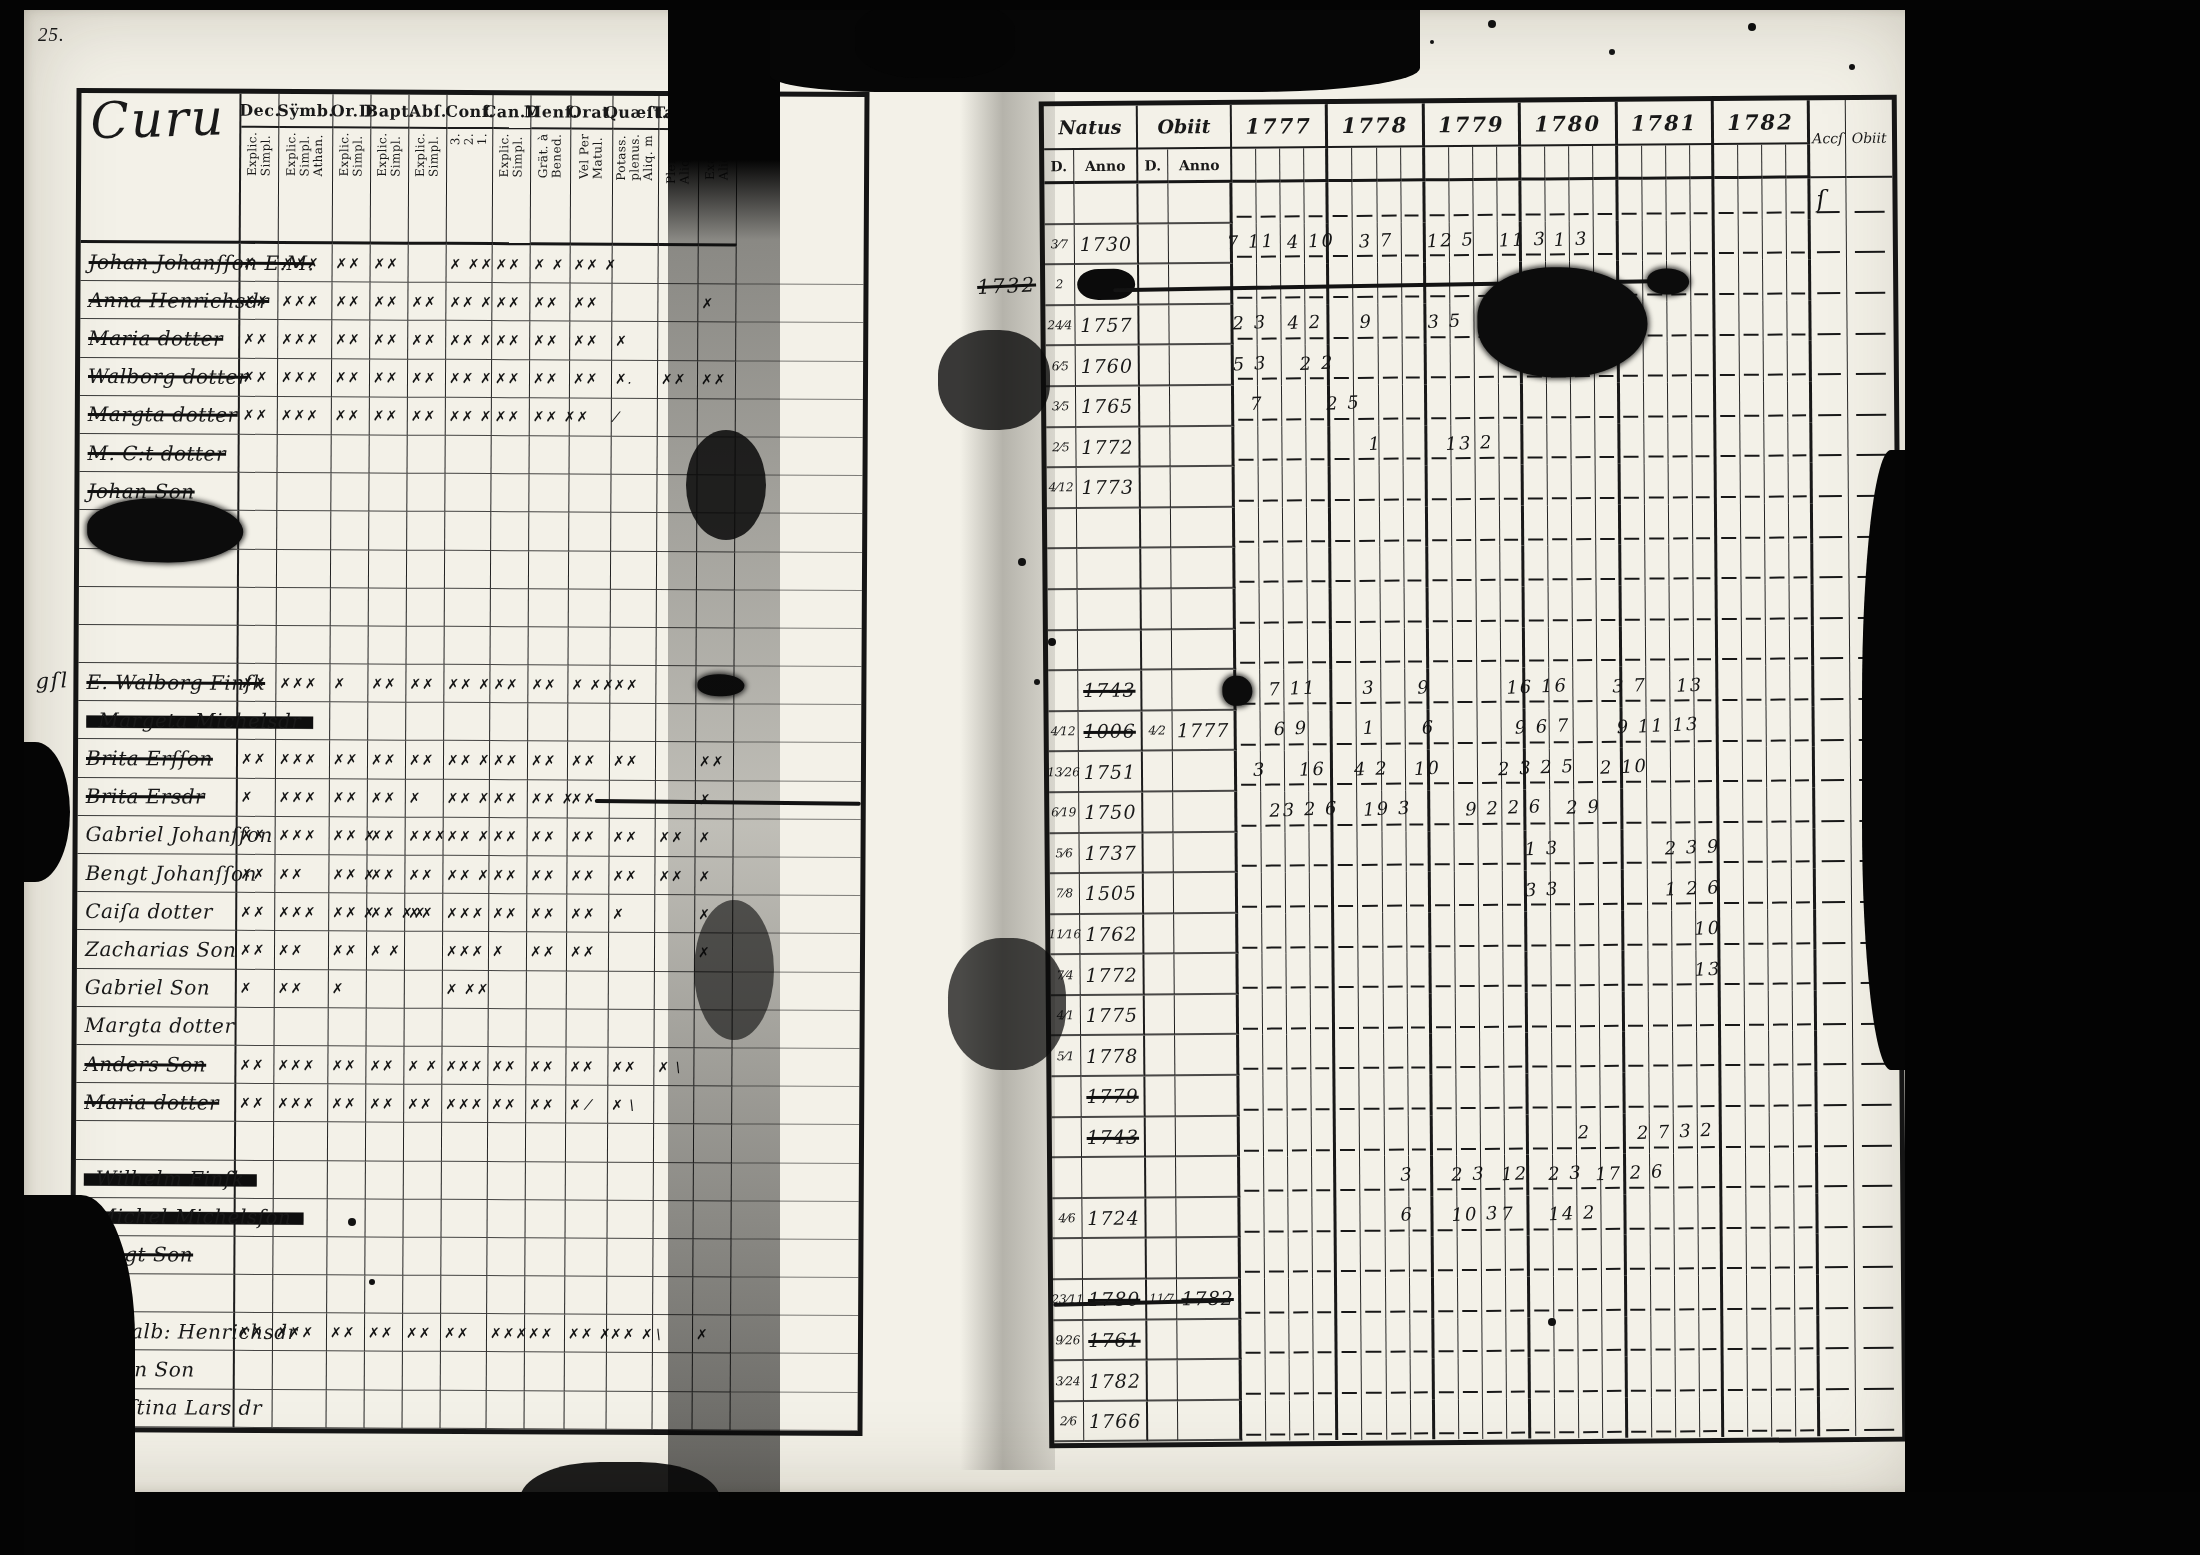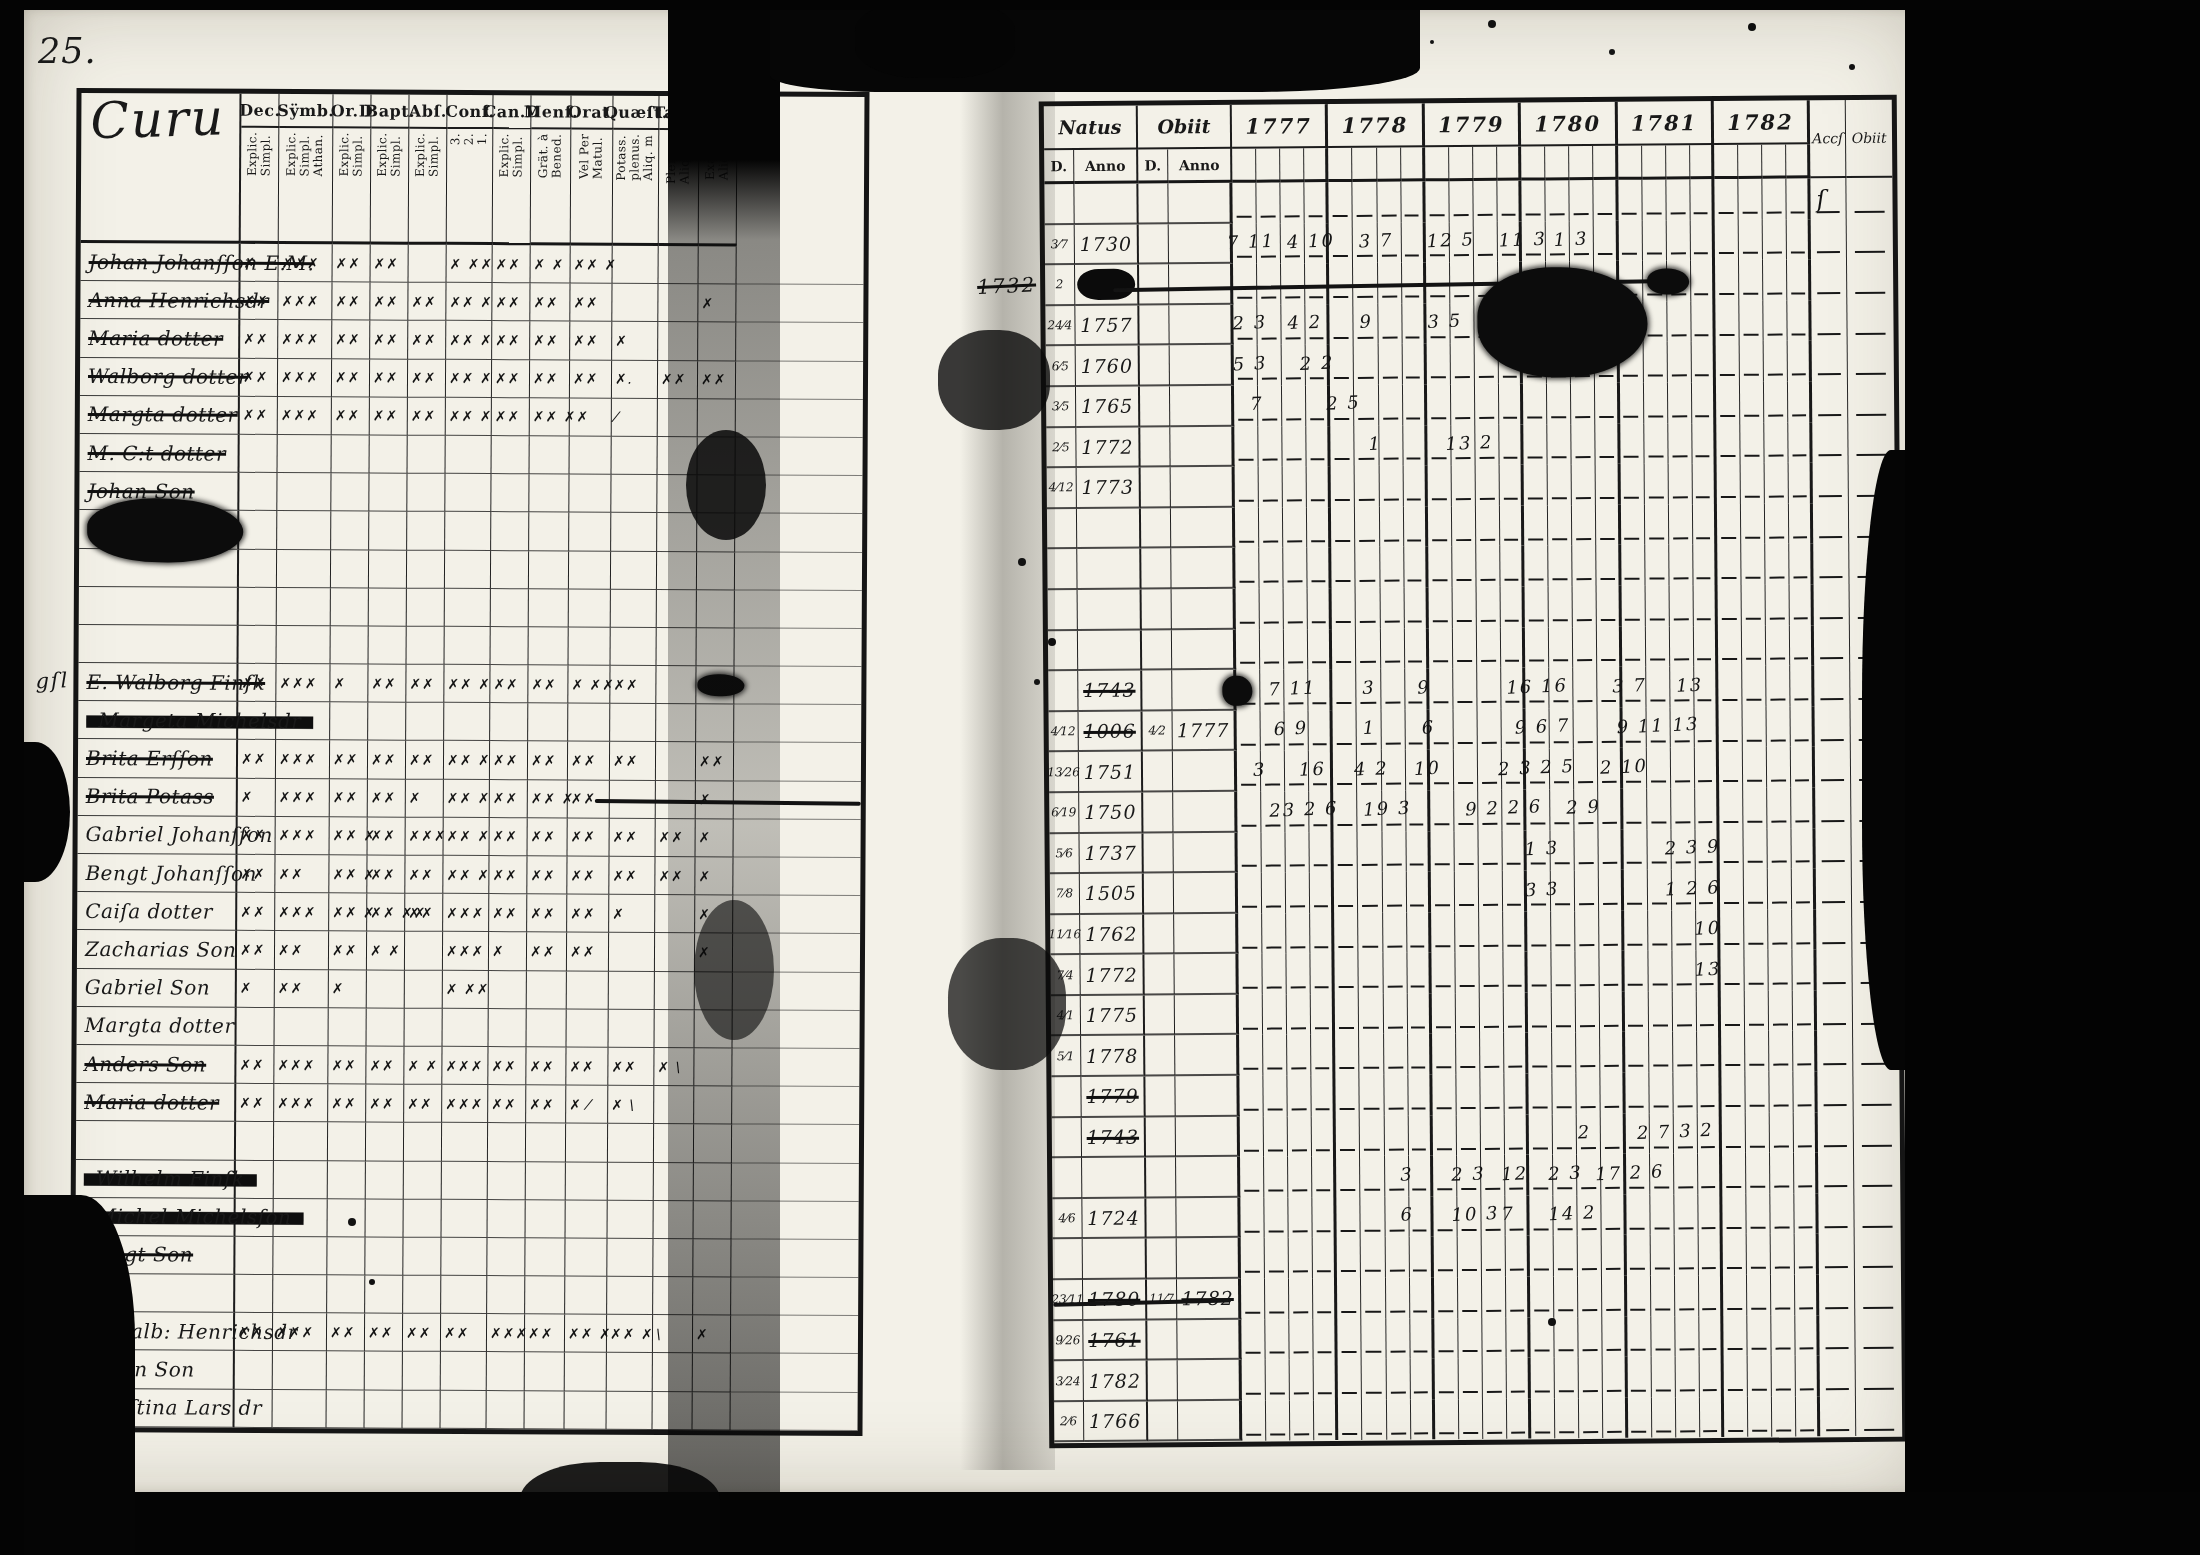--- a/index.html
+++ b/index.html
@@ -5,21 +5,21 @@
   html,body{margin:0;padding:0;background:#000;}
   *{box-sizing:border-box;}
   #scan{position:relative;width:2200px;height:1555px;background:#060606;overflow:hidden;
         font-family:"DejaVu Serif",serif;color:#191919;}
   #paper{position:absolute;left:22px;top:6px;width:1900px;height:1490px;background:#f3f1e8;
          box-shadow:inset 0 0 90px rgba(70,60,35,.25), inset 0 0 14px rgba(40,35,20,.25);}
   #fold{position:absolute;left:960px;top:90px;width:95px;height:1380px;pointer-events:none;
         background:linear-gradient(90deg,rgba(20,18,12,0),rgba(20,18,12,.28) 45%,rgba(20,18,12,.12));}
   .art{position:absolute;pointer-events:none;}
   
-  #corner{position:absolute;left:38px;top:31px;font-size:35px;font-style:italic;letter-spacing:1px;}
+  #corner{position:absolute;left:38px;top:24px;font-size:19px;font-style:italic;letter-spacing:1px;font-family:Liberation Serif, serif;}
   
   #lwrap{position:absolute;left:73px;top:90px;width:793px;height:1344px;transform:rotate(.3deg);}
   #rwrap{position:absolute;left:1044px;top:98px;width:858px;height:1347px;transform:rotate(-.45deg);}
   #ltab,#rtab{position:absolute;inset:0;display:grid;border:5px solid #151515;background:transparent;}
   #ltab{grid-template-columns:160px 38px 54px 38px 38px 38px 46px 38px 40px 42px 46px 40px 38px 1fr;
         grid-template-rows:34px 116px repeat(31,38.2px);}
   #rtab{grid-template-columns:30px 64px 30px 64px repeat(24,24.1px) 36px 1fr;
         grid-template-rows:44px 34px repeat(31,40.6px);}
   .lc,.rc{display:flex;align-items:center;justify-content:center;overflow:visible;}
   
@@ -363,21 +363,21 @@
         <div class="lc lt-mark">✗✗</div>
         <div class="lc lt-mark">✗✗ ✗</div>
         <div class="lc lt-mark">✗✗</div>
         <div class="lc lt-mark">✗✗</div>
         <div class="lc lt-mark">✗✗</div>
         <div class="lc lt-mark">✗✗</div>
         <div class="lc lt-mark"></div>
         <div class="lc lt-mark">✗✗</div>
         <div class="lc lt-trail"></div>
         <div class="lc lt-name">
-          <span class="nm st">Brita Potass</span>
+          <span class="nm st">Brita Ersdr</span>
         </div>
         <div class="lc lt-mark">✗</div>
         <div class="lc lt-mark">✗✗✗</div>
         <div class="lc lt-mark">✗✗</div>
         <div class="lc lt-mark">✗✗</div>
         <div class="lc lt-mark">✗</div>
         <div class="lc lt-mark">✗✗ ✗</div>
         <div class="lc lt-mark">✗✗</div>
         <div class="lc lt-mark">✗✗ ✗</div>
         <div class="lc lt-mark">✗✗</div>

